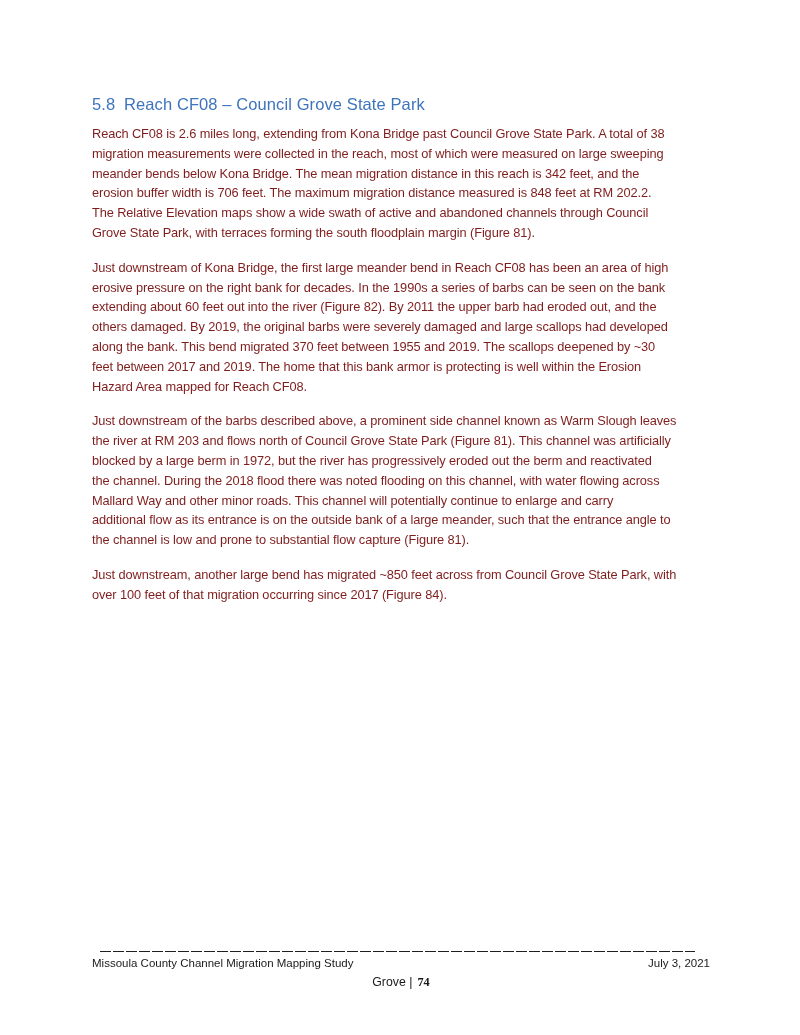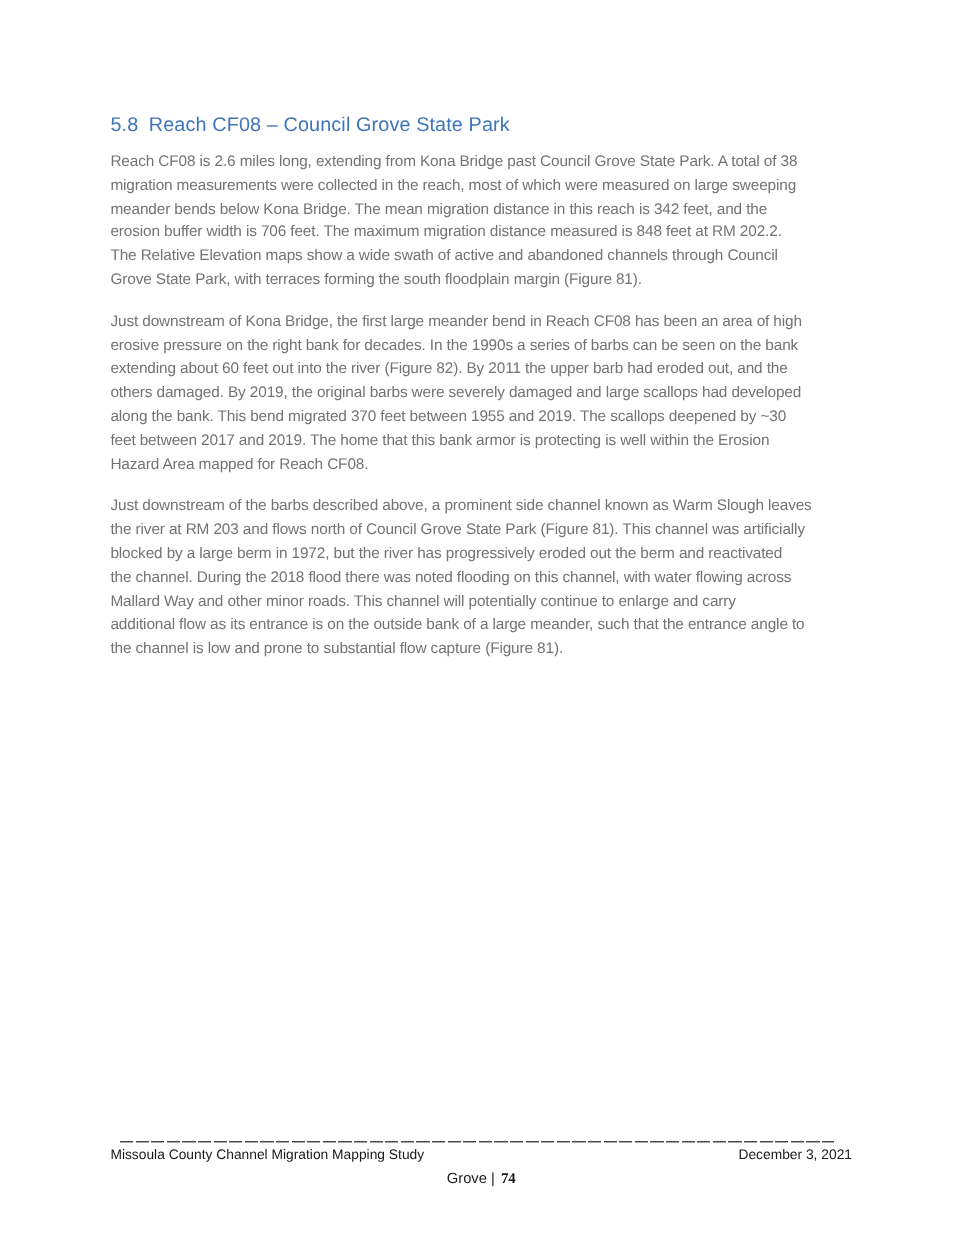--- a/index.html
+++ b/index.html
@@ -31,21 +31,21 @@
     white-space: pre;
   }
   .section-heading .hnum {
     display: inline-block;
     width: 32px;
   }
   .body-para {
     margin: 0 0 15px 0;
     font-size: 12.8px;
     line-height: 19.8px;
-    color: #737373;
+    color: #7f1d1d;
     letter-spacing: -0.1px;
     white-space: pre;           
   }
   .footer {
     position: absolute;
     left: 92px;
     top: 950px;
     width: 618px;
     color: #1a1a1a;
   }
@@ -106,27 +106,29 @@
 Hazard Area mapped for Reach CF08.</p>
 
     <p class="body-para">Just downstream of the barbs described above, a prominent side channel known as Warm Slough leaves
 the river at RM 203 and flows north of Council Grove State Park (Figure 81). This channel was artificially
 blocked by a large berm in 1972, but the river has progressively eroded out the berm and reactivated
 the channel. During the 2018 flood there was noted flooding on this channel, with water flowing across
 Mallard Way and other minor roads. This channel will potentially continue to enlarge and carry
 additional flow as its entrance is on the outside bank of a large meander, such that the entrance angle to
 the channel is low and prone to substantial flow capture (Figure 81).</p>
 
+    <p class="body-para">Just downstream, another large bend has migrated ~850 feet across from Council Grove State Park, with
+over 100 feet of that migration occurring since 2017 (Figure 84).</p>
 
   </div>
 
   <div class="footer">
     <div class="footer-divider"></div>
     <div class="footer-row">
       <span>Missoula County Channel Migration Mapping Study</span>
-      <span>December 3, 2021</span>
+      <span>July 3, 2021</span>
     </div>
     <div class="footer-pageline">
       <span class="plabel">Grove |</span><span class="pnum">74</span>
     </div>
   </div>
 
 </div>
 
 </body></html>

